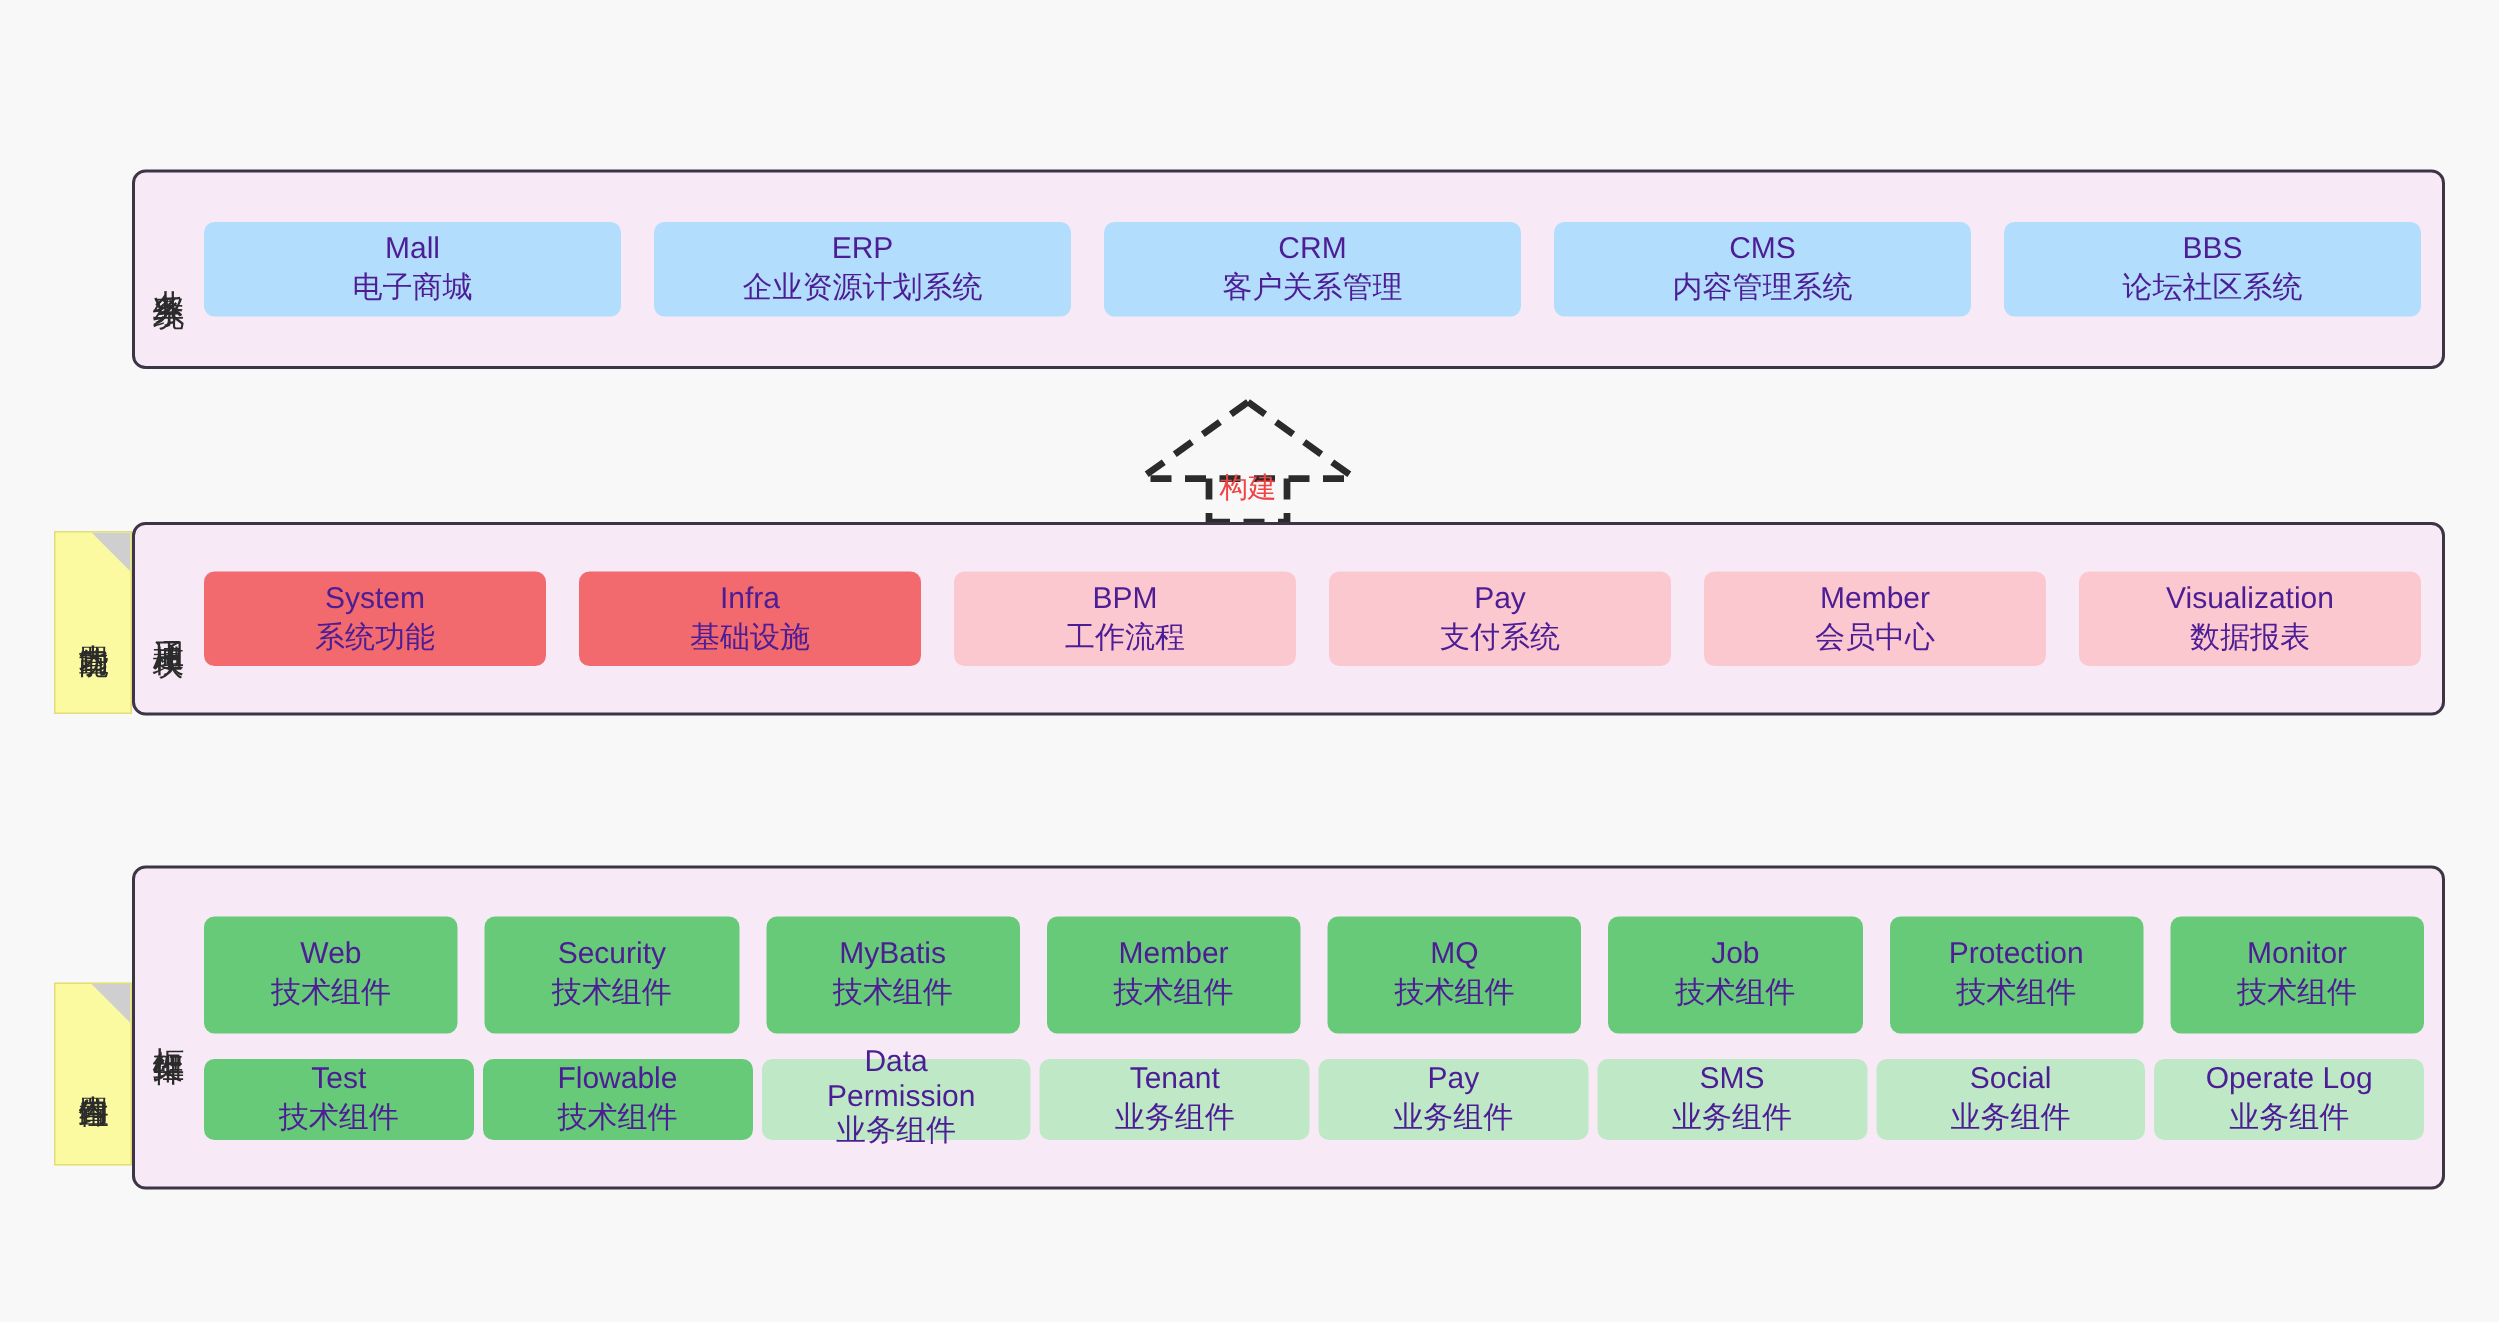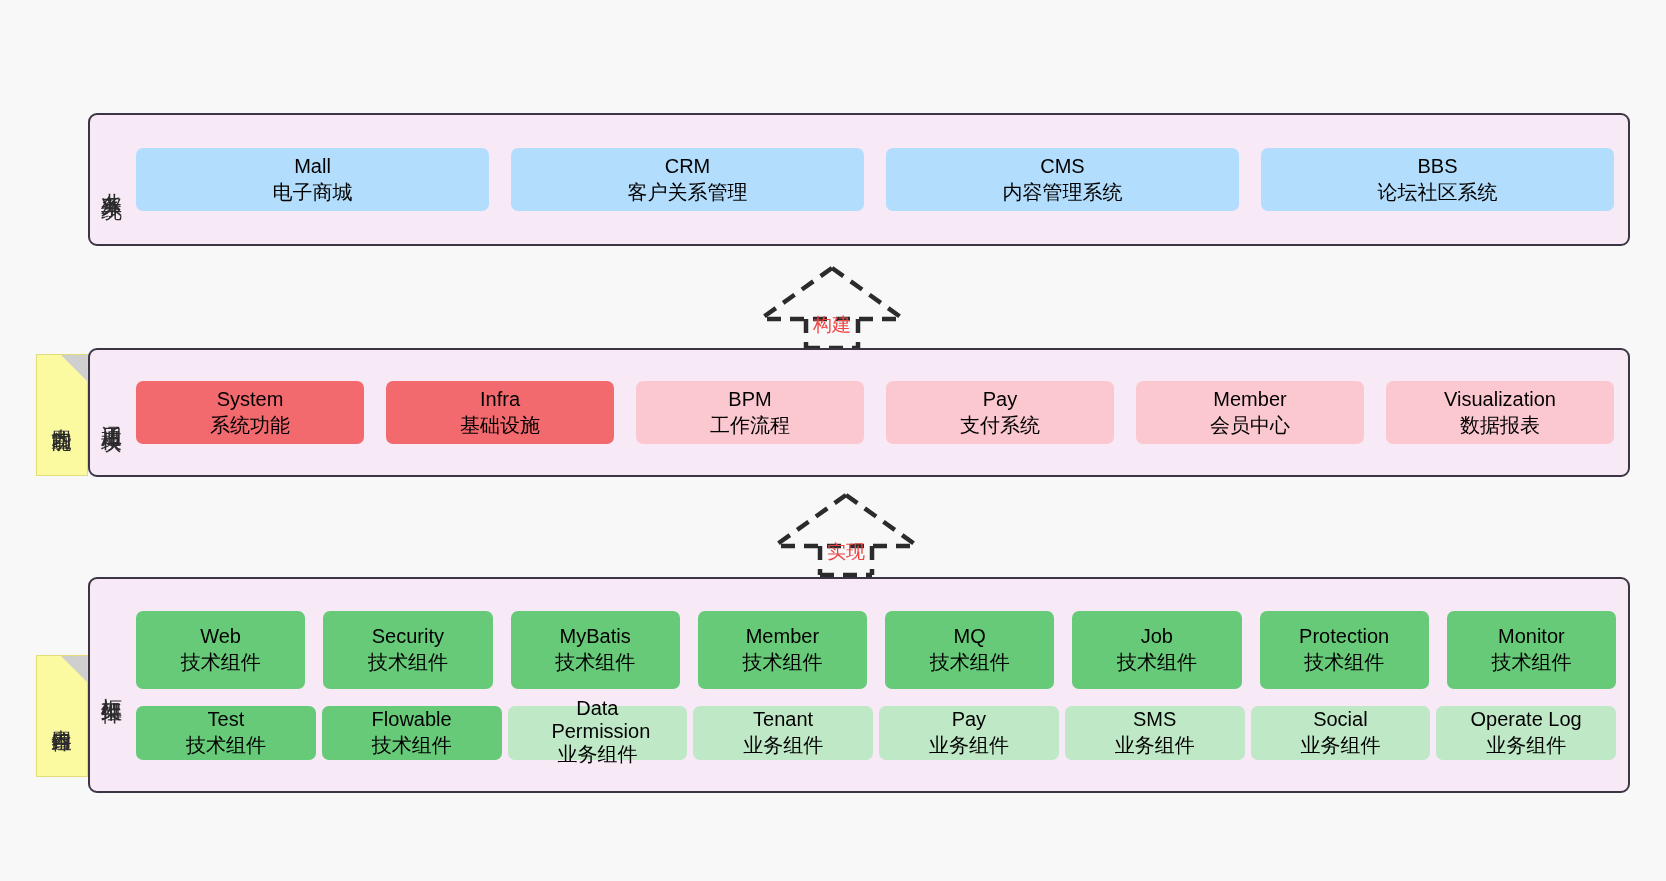--- a/index.html
+++ b/index.html
@@ -54,21 +54,21 @@
     align-items: stretch;
   }
   .card {
     flex: 1 1 0;
     border-radius: 7px;
     display: flex;
     flex-direction: column;
     align-items: center;
     justify-content: center;
     text-align: center;
-    color: #000000;
+    color: #4c1d95;
     line-height: 1.28;
     padding: 6px 4px;
   }
   .card .t1 { font-size: 20px; }
   .card .t2 { font-size: 20px; }
 
   
   .c-blue       { background: #b3ddfc; }
   .c-red        { background: #f2696e; }
   .c-pinklight  { background: #fcc8d0; }
@@ -119,20 +119,24 @@
 
 <div id="canvas">
 
   <div class="layer" style="left:88px; top:113px; width:1542px; height:133px;">
     <div class="layer-title">业务系统</div>
     <div class="layer-body">
       <div class="row">
         <div class="card c-blue">
           <span class="t1">Mall</span>
           <span class="t2">电子商城</span>
+        </div>
+        <div class="card c-blue">
+          <span class="t1">ERP</span>
+          <span class="t2">企业资源计划系统</span>
         </div>
         <div class="card c-blue">
           <span class="t1">CRM</span>
           <span class="t2">客户关系管理</span>
         </div>
         <div class="card c-blue">
           <span class="t1">CMS</span>
           <span class="t2">内容管理系统</span>
         </div>
         <div class="card c-blue">
@@ -185,31 +189,20 @@
           <span class="t2">会员中心</span>
         </div>
         <div class="card c-pinklight">
           <span class="t1">Visualization</span>
           <span class="t2">数据报表</span>
         </div>
       </div>
     </div>
   </div>
 
-  <div class="arrow" style="left:771px; top:489px; width:150px; height:88px;">
-    <svg width="150" height="88" viewBox="0 0 150 88">
-      <path d="M 75 6 L 145 56" stroke="#2b2b2b" stroke-width="4.5" fill="none" stroke-dasharray="14 9"></path>
-      <path d="M 75 6 L 5 56" stroke="#2b2b2b" stroke-width="4.5" fill="none" stroke-dasharray="14 9"></path>
-      <path d="M 10 57 L 140 57" stroke="#2b2b2b" stroke-width="4.5" fill="none" stroke-dasharray="14 9"></path>
-      <path d="M 49 57 L 49 86" stroke="#2b2b2b" stroke-width="4.5" fill="none" stroke-dasharray="14 9"></path>
-      <path d="M 101 57 L 101 86" stroke="#2b2b2b" stroke-width="4.5" fill="none" stroke-dasharray="14 9"></path>
-      <path d="M 49 86 L 101 86" stroke="#2b2b2b" stroke-width="4.5" fill="none" stroke-dasharray="14 9"></path>
-    </svg>
-    <span class="alabel" style="top:50px;">实现</span>
-  </div>
 
   <div class="note" style="left:36px; top:655px; width:52px; height:122px;">
     <span class="fold"></span>
     <span>内置组件</span>
   </div>
 
   <div class="layer" style="left:88px; top:577px; width:1542px; height:216px;">
     <div class="layer-title">框架组件</div>
     <div class="layer-body" style="gap:17px; padding:0 12px 0 4px;">
 

